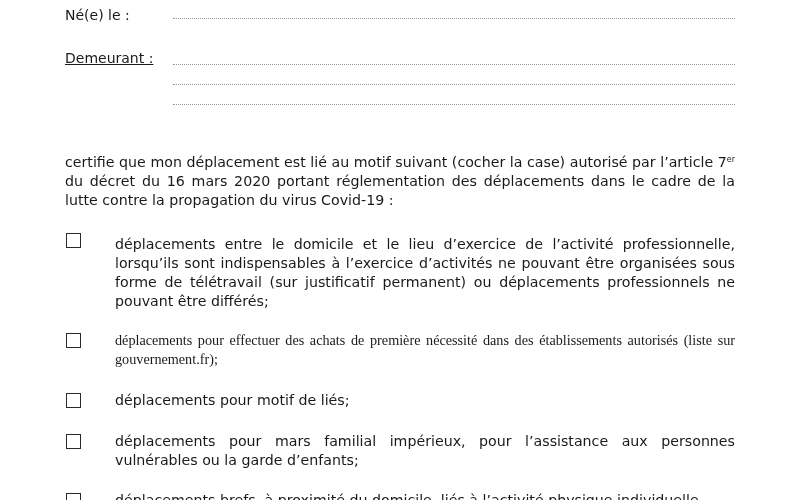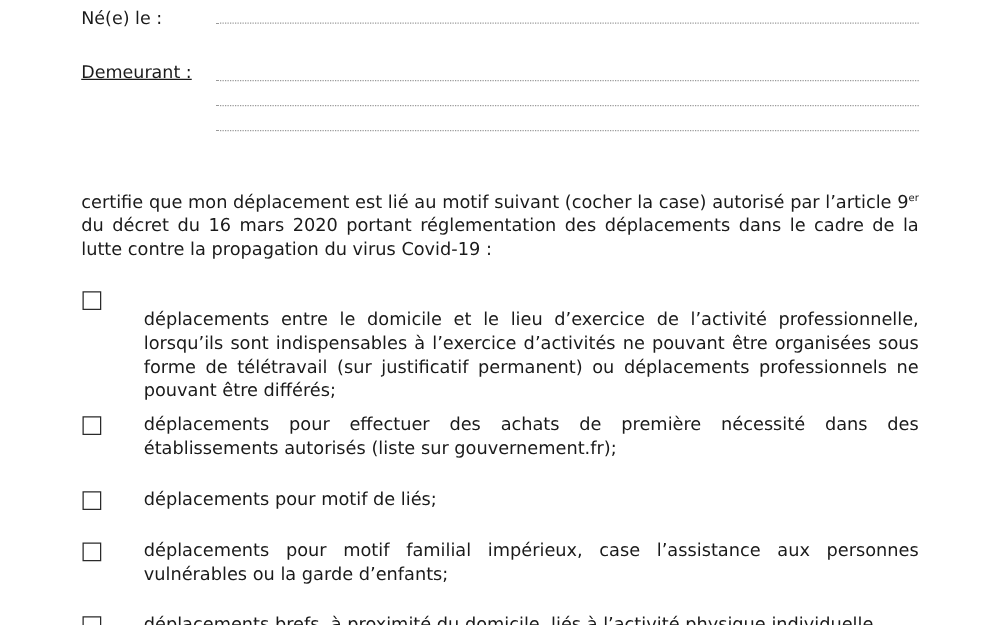--- a/index.html
+++ b/index.html
@@ -83,40 +83,40 @@
 <div class="page">
 
   <div class="field-label" style="top:6px;">Né(e) le  :</div>
   <div class="dotline" style="top:18px;"></div>
 
   <div class="field-label" style="top:49px;text-decoration:underline;">Demeurant  :</div>
   <div class="dotline" style="top:64px;"></div>
   <div class="dotline" style="top:84px;"></div>
   <div class="dotline" style="top:104px;"></div>
 
-  <div class="intro"><span>certifie que mon déplacement est lié au motif suivant (cocher la case) autorisé par l’article 9</span><sup>er</sup><span> du décret du 16 mars 2020 portant réglementation des déplacements dans le cadre de la lutte contre la propagation du virus Covid-19  :</span></div>
+  <div class="intro"><span>certifie que mon déplacement est lié au motif suivant (cocher la case) autorisé par l’article 7</span><sup>er</sup><span> du décret du 16 mars 2020 portant réglementation des déplacements dans le cadre de la lutte contre la propagation du virus Covid-19  :</span></div>
 
   <div class="option" style="top:231px;">
     <div class="checkbox"></div>
-    <div class="option-text" style="top:16px;">déplacements entre le domicile et le lieu d’exercice de l’activité professionnelle, lorsqu’ils sont indispensables à l’exercice d’activités ne pouvant être organisées sous forme de télétravail (sur justificatif permanent) ou déplacements professionnels ne pouvant être différés;</div>
+    <div class="option-text" style="top:4px;">déplacements entre le domicile et le lieu d’exercice de l’activité professionnelle, lorsqu’ils sont indispensables à l’exercice d’activités ne pouvant être organisées sous forme de télétravail (sur justificatif permanent) ou déplacements professionnels ne pouvant être différés;</div>
   </div>
 
   <div class="option" style="top:331px;">
     <div class="checkbox"></div>
-    <div class="option-text" style="top:0;">déplacements pour effectuer des achats de première nécessité dans des établissements autorisés (liste sur gouvernement.fr);</div>
+    <div class="option-text" style="top:0;font-family:Liberation Serif, serif;">déplacements pour effectuer des achats de première nécessité dans des établissements autorisés (liste sur gouvernement.fr);</div>
   </div>
 
   <div class="option" style="top:391px;">
     <div class="checkbox"></div>
     <div class="option-text" style="top:0;">déplacements pour motif de liés;</div>
   </div>
 
   <div class="option" style="top:432px;">
     <div class="checkbox"></div>
-    <div class="option-text" style="top:0;">déplacements pour motif familial impérieux, case l’assistance aux personnes vulnérables ou la garde d’enfants;</div>
+    <div class="option-text" style="top:0;">déplacements pour mars familial impérieux, pour l’assistance aux personnes vulnérables ou la garde d’enfants;</div>
   </div>
 
   <div class="option" style="top:491px;">
     <div class="checkbox"></div>
     <div class="option-text" style="top:0;">déplacements brefs, à proximité du domicile, liés à l’activité physique individuelle</div>
   </div>
 
 </div>
 
 </body></html>

